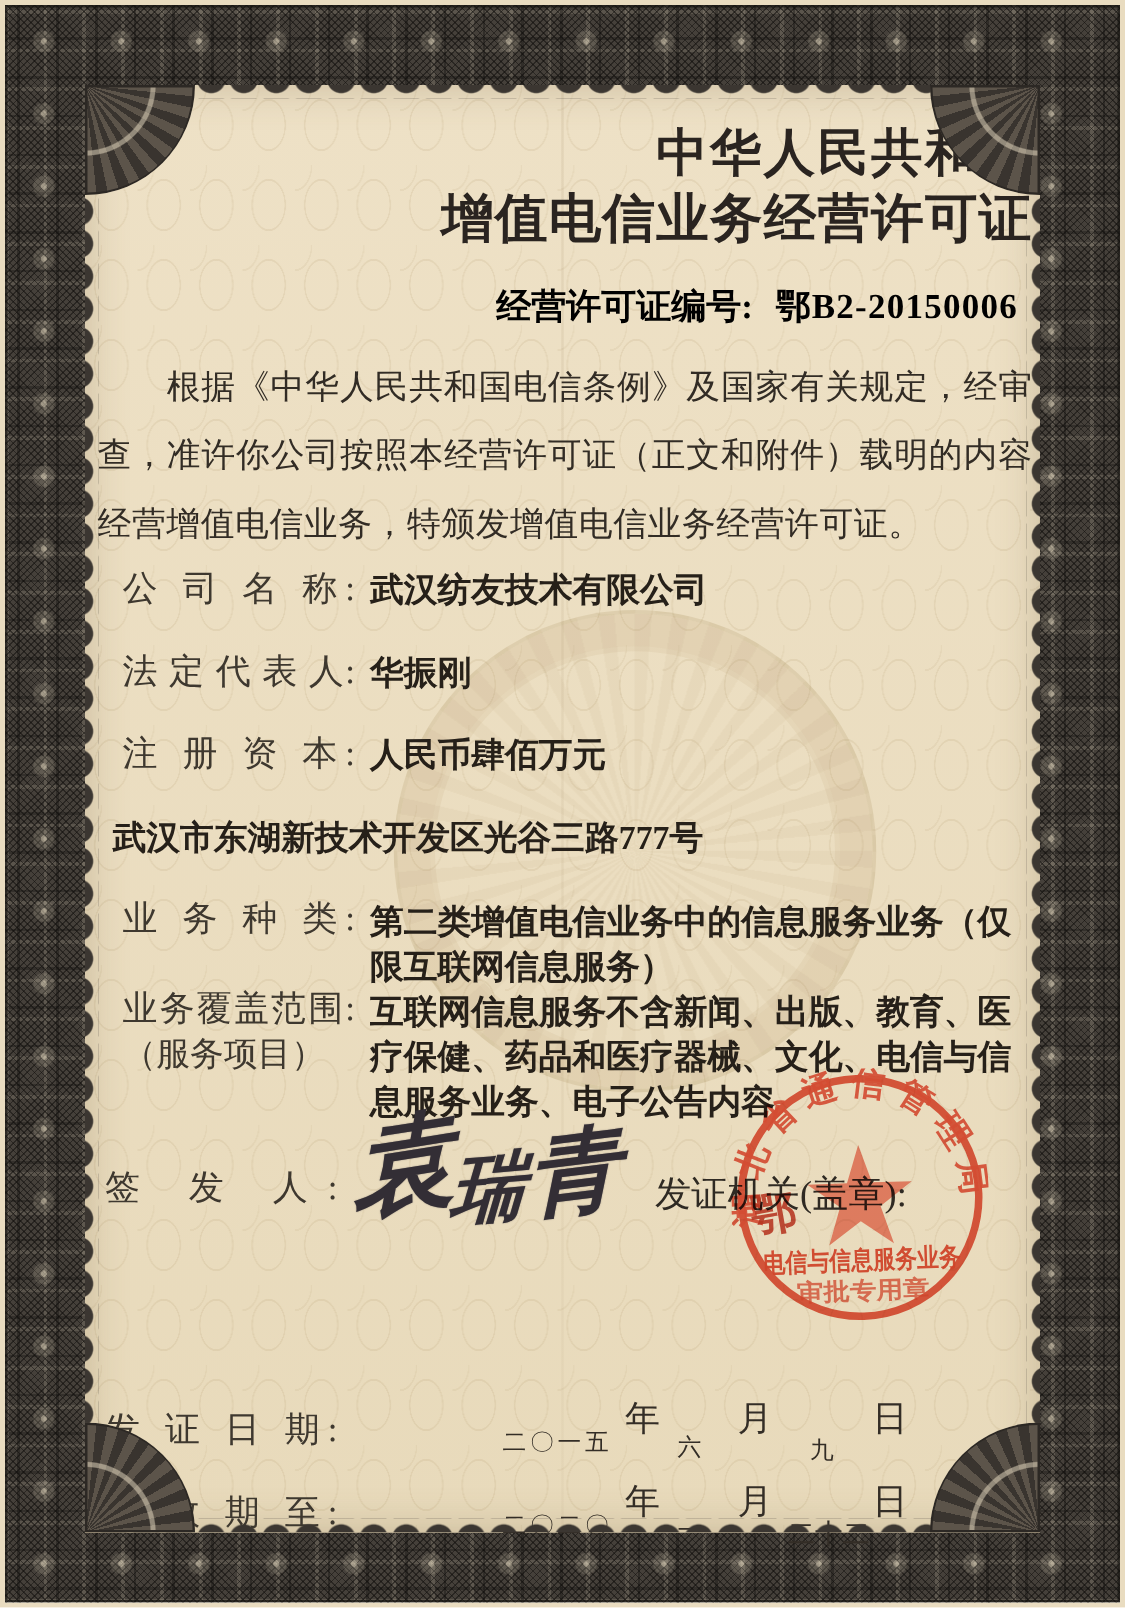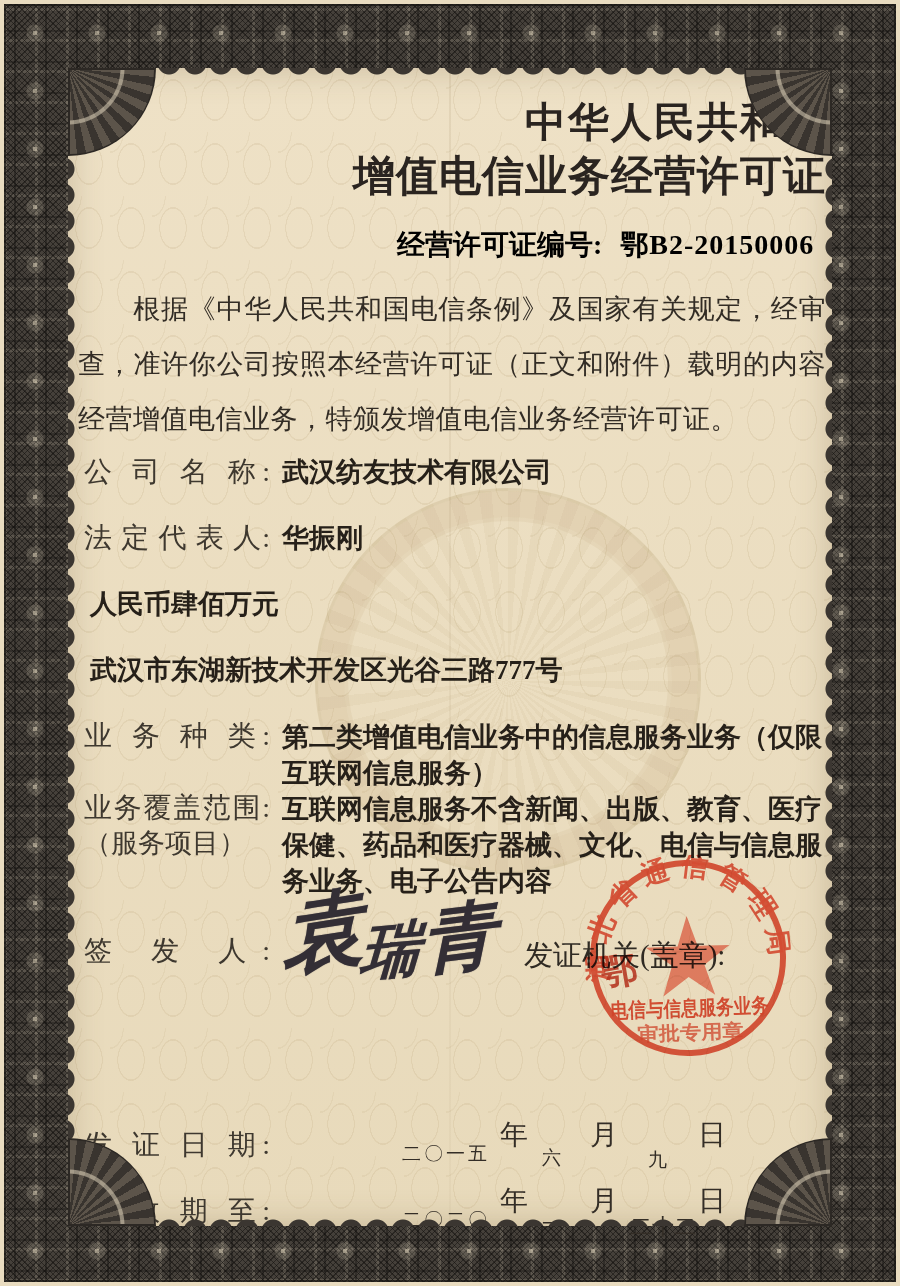--- a/index.html
+++ b/index.html
@@ -82,21 +82,21 @@
   .title-block{top:12px;text-align:right;margin-top:16px;}
   .title-1{font-size:41px;font-weight:700;letter-spacing:2px;line-height:52px;color:#2a2420;}
   .title-2{font-size:42px;font-weight:700;letter-spacing:1px;line-height:56px;color:#2a2420;}
   .license-row{position:absolute;top:158px;left:329px;white-space:nowrap;}
   .license-label{font-size:28px;font-weight:700;}
   .license-value{font-size:28px;font-weight:700;margin-left:18px;letter-spacing:1px;}
   .preamble{top:214px;font-size:27px;line-height:55px;text-align:justify;text-indent:2.05em;letter-spacing:.5px;color:#322c25;}
   .fields{top:387px;}
   .field-row{display:flex;margin-bottom:32px;line-height:34px;}
   .field-row.tall{margin-bottom:0;line-height:36px;justify-content:space-between;}
-  .flabel-box{width:186px;margin-left:6px;flex:none;}
+  .flabel-box{width:186px;margin-left:20px;flex:none;}
   .flabel{font-size:28px;color:#3e382f;text-align:justify;text-align-last:justify;line-height:34px;}
   .fsublabel{font-size:27px;color:#3e382f;line-height:36px;}
   .fvalue{margin-left:12px;flex:1;font-family:Liberation Serif, serif;
     font-weight:700;font-size:27px;color:#262019;letter-spacing:0;}
   
   .issuer-row{top:832px;display:flex;align-items:flex-start;font-family:Liberation Serif, serif;}
   .sign-label-box{width:186px;margin-left:6px;padding-top:34px;flex:none;}
   .signature{position:relative;top:-24px;margin-left:10px;width:210px;flex:none;
     color:#332e35;font-style:italic;white-space:nowrap;}
   .sig-c{display:inline-block;font-weight:600;text-shadow:0 0 1px rgba(40,35,45,.6);}
@@ -150,20 +150,23 @@
           </div>
         <div class="fvalue">武汉纺友技术有限公司</div>
       </div>
       <div class="field-row">
         <div class="flabel-box">
             <div class="flabel">法 定 代 表 人:</div>
           </div>
         <div class="fvalue">华振刚</div>
       </div>
       <div class="field-row">
+        <div class="flabel-box">
+            <div class="flabel">注 册 资 本:</div>
+          </div>
         <div class="fvalue">人民币肆佰万元</div>
       </div>
       <div class="field-row">
         <div class="fvalue">武汉市东湖新技术开发区光谷三路777号</div>
       </div>
       <div class="field-row tall">
         <div class="flabel-box">
             <div class="flabel">业 务 种 类:</div>
           </div>
         <div class="fvalue">第二类增值电信业务中的信息服务业务（仅限互联网信息服务）</div>

